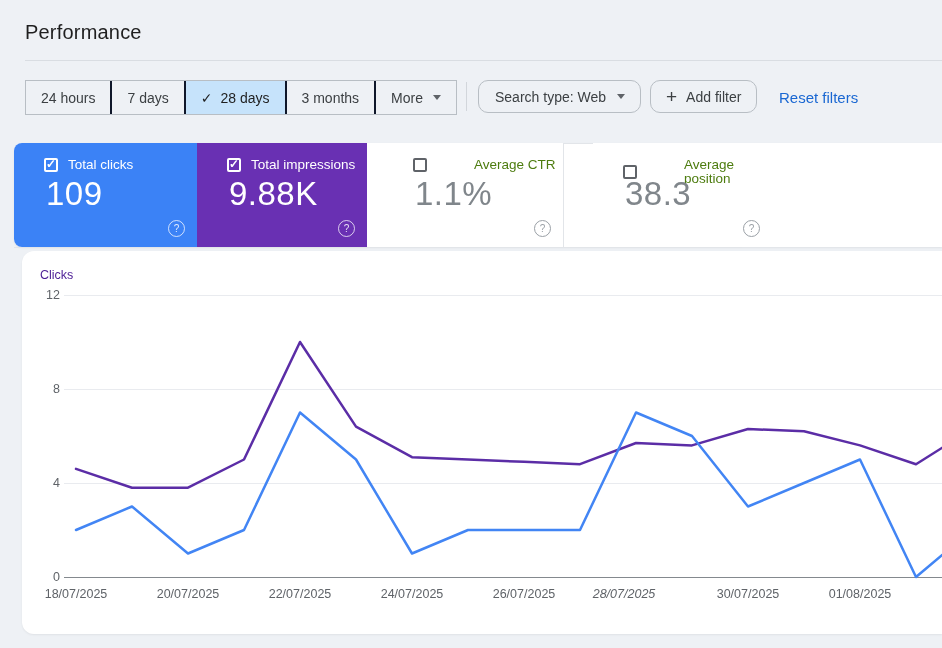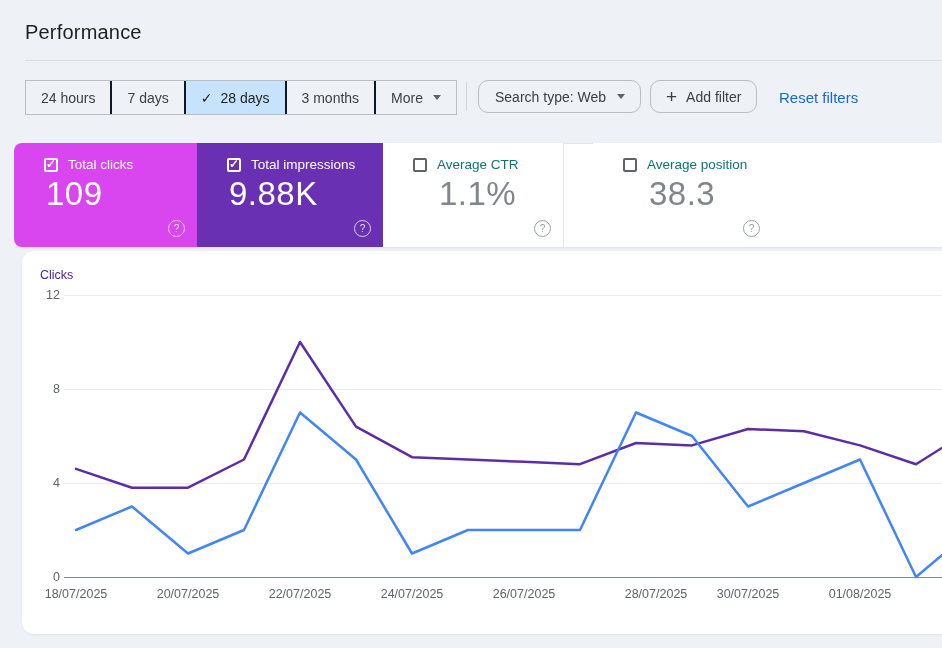--- a/index.html
+++ b/index.html
@@ -57,39 +57,39 @@
     position:absolute;left:14px;right:0;top:143px;height:104px;
     background:#ffffff;border-radius:8px 0 0 8px;
     box-shadow:0 1px 2px rgba(60,64,67,.08);
   }
   .cards-border-bottom{position:absolute;left:0;width:728px;bottom:-1px;height:1px;background:#e2e5e9;}
   .cards-border-top{position:absolute;left:369px;width:359px;top:0;height:1px;background:#e2e5e9;}
   .cards-vsep1{position:absolute;left:549px;top:0;height:104px;width:1px;background:#e2e5e9;}
   .cards-vsep2{position:absolute;left:728px;top:0;height:104px;width:1px;background:#e2e5e9;}
 
   .card{position:absolute;top:0;height:104px;cursor:pointer;}
-  .card-blue{left:0;width:183px;background:#d946ef;border-radius:8px 0 0 8px;}
-  .card-purple{left:183px;width:186px;background:#6930b3;}
+  .card-blue{left:0;width:183px;background:#3b82f6;border-radius:8px 0 0 8px;}
+  .card-purple{left:183px;width:170px;background:#6930b3;}
   .card-ctr{left:369px;width:180px;background:#ffffff;}
   .card-pos{left:579px;width:179px;background:#ffffff;}
 
   .card-head{position:absolute;left:30px;top:15px;display:flex;align-items:center;gap:10px;}
   .checkbox{width:14px;height:14px;box-sizing:border-box;border-radius:2px;position:relative;flex:0 0 auto;cursor:pointer;}
   .checkbox.checked{border:2px solid #ffffff;}
   .checkbox.checked::after{
     content:"\2713";position:absolute;left:0px;top:-3px;
     font-size:12px;font-weight:700;color:#ffffff;
   }
   .checkbox.unchecked{border:2px solid #5f6368;}
   .card-label{font-size:13.5px;line-height:1;}
   .card-blue .card-label,.card-purple .card-label{color:#ffffff;font-weight:500;}
-  .card-ctr .card-label,.card-pos .card-label{color:#0f766e;font-weight:400;}
+  .card-ctr .card-label,.card-pos .card-label{color:#4d7c0f;font-weight:400;margin-left:37px;}
   .card-value{position:absolute;left:32px;top:32px;font-size:33px;font-weight:400;letter-spacing:.5px;}
   .card-blue .card-value,.card-purple .card-value{color:#ffffff;}
-  .card-ctr .card-value,.card-pos .card-value{color:#80868b;margin-left:24px;}
+  .card-ctr .card-value,.card-pos .card-value{color:#80868b;}
   .help-icon{
     position:absolute;right:12px;bottom:10px;width:15px;height:15px;border-radius:50%;
     display:flex;align-items:center;justify-content:center;
     font-size:10px;line-height:1;cursor:pointer;box-sizing:content-box;
   }
   .card-blue .help-icon,.card-purple .help-icon{border:1.5px solid rgba(255,255,255,.75);color:rgba(255,255,255,.85);}
   .card-ctr .help-icon,.card-pos .help-icon{border:1.5px solid #9aa0a6;color:#9aa0a6;}
 
   
   .chart-card{
@@ -198,21 +198,21 @@
       <div class="ytick" style="top: 130px;">8</div>
       <div class="gridline" style="top: 232px;"></div>
       <div class="ytick" style="top: 224px;">4</div>
       <div class="gridline baseline" style="top: 326px;"></div>
       <div class="ytick" style="top: 318px;">0</div>
       <div class="xtick" style="left: -2px;">18/07/2025</div>
       <div class="xtick" style="left: 110px;">20/07/2025</div>
       <div class="xtick" style="left: 222px;">22/07/2025</div>
       <div class="xtick" style="left: 334px;">24/07/2025</div>
       <div class="xtick" style="left: 446px;">26/07/2025</div>
-      <div class="xtick" style="left: 578px;">28/07/2025</div>
+      <div class="xtick" style="left: 546px; font-style: italic;">28/07/2025</div>
       <div class="xtick" style="left: 670px;">30/07/2025</div>
       <div class="xtick" style="left: 782px;">01/08/2025</div>
       <svg width="920" height="383" viewBox="0 0 920 383" class="plot-svg">
         <polyline points="54,217.9 110,236.7 166,236.7 222,208.5 278,91.0 334,175.6 390,206.2 446,208.5 502,210.8 558,213.2 614,192.0 670,194.4 726,178.0 782,180.3 838,194.4 894,213.2 950,178.0" fill="none" stroke="#5b2da6" stroke-width="2.5" stroke-linejoin="round" stroke-linecap="round"></polyline>
         <polyline points="54,279.0 110,255.5 166,302.5 222,279.0 278,161.5 334,208.5 390,302.5 446,279.0 502,279.0 558,279.0 614,161.5 670,185.0 726,255.5 782,232.0 838,208.5 894,326.0 950,279.0" fill="none" stroke="#4285f4" stroke-width="2.5" stroke-linejoin="round" stroke-linecap="round"></polyline>
       </svg>
     </div>
 
 </div>
 

